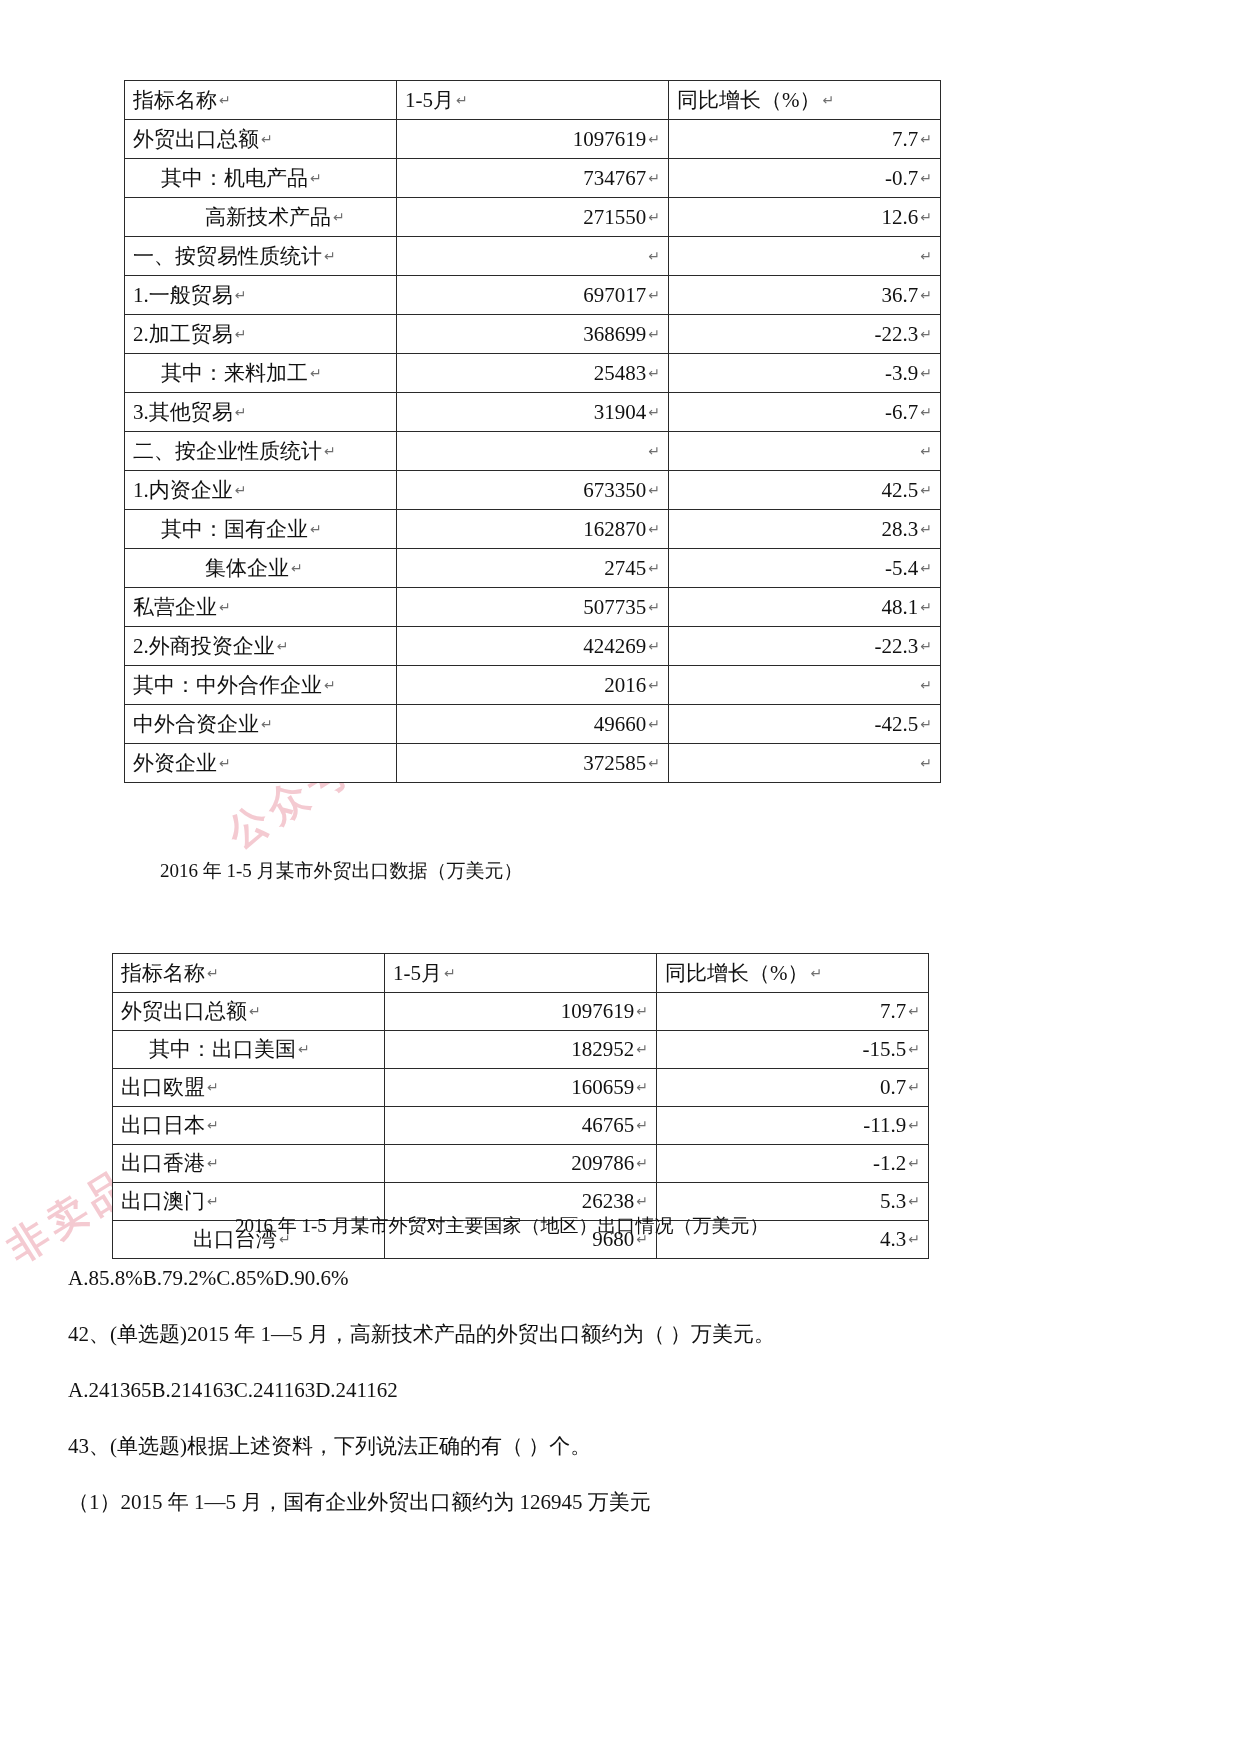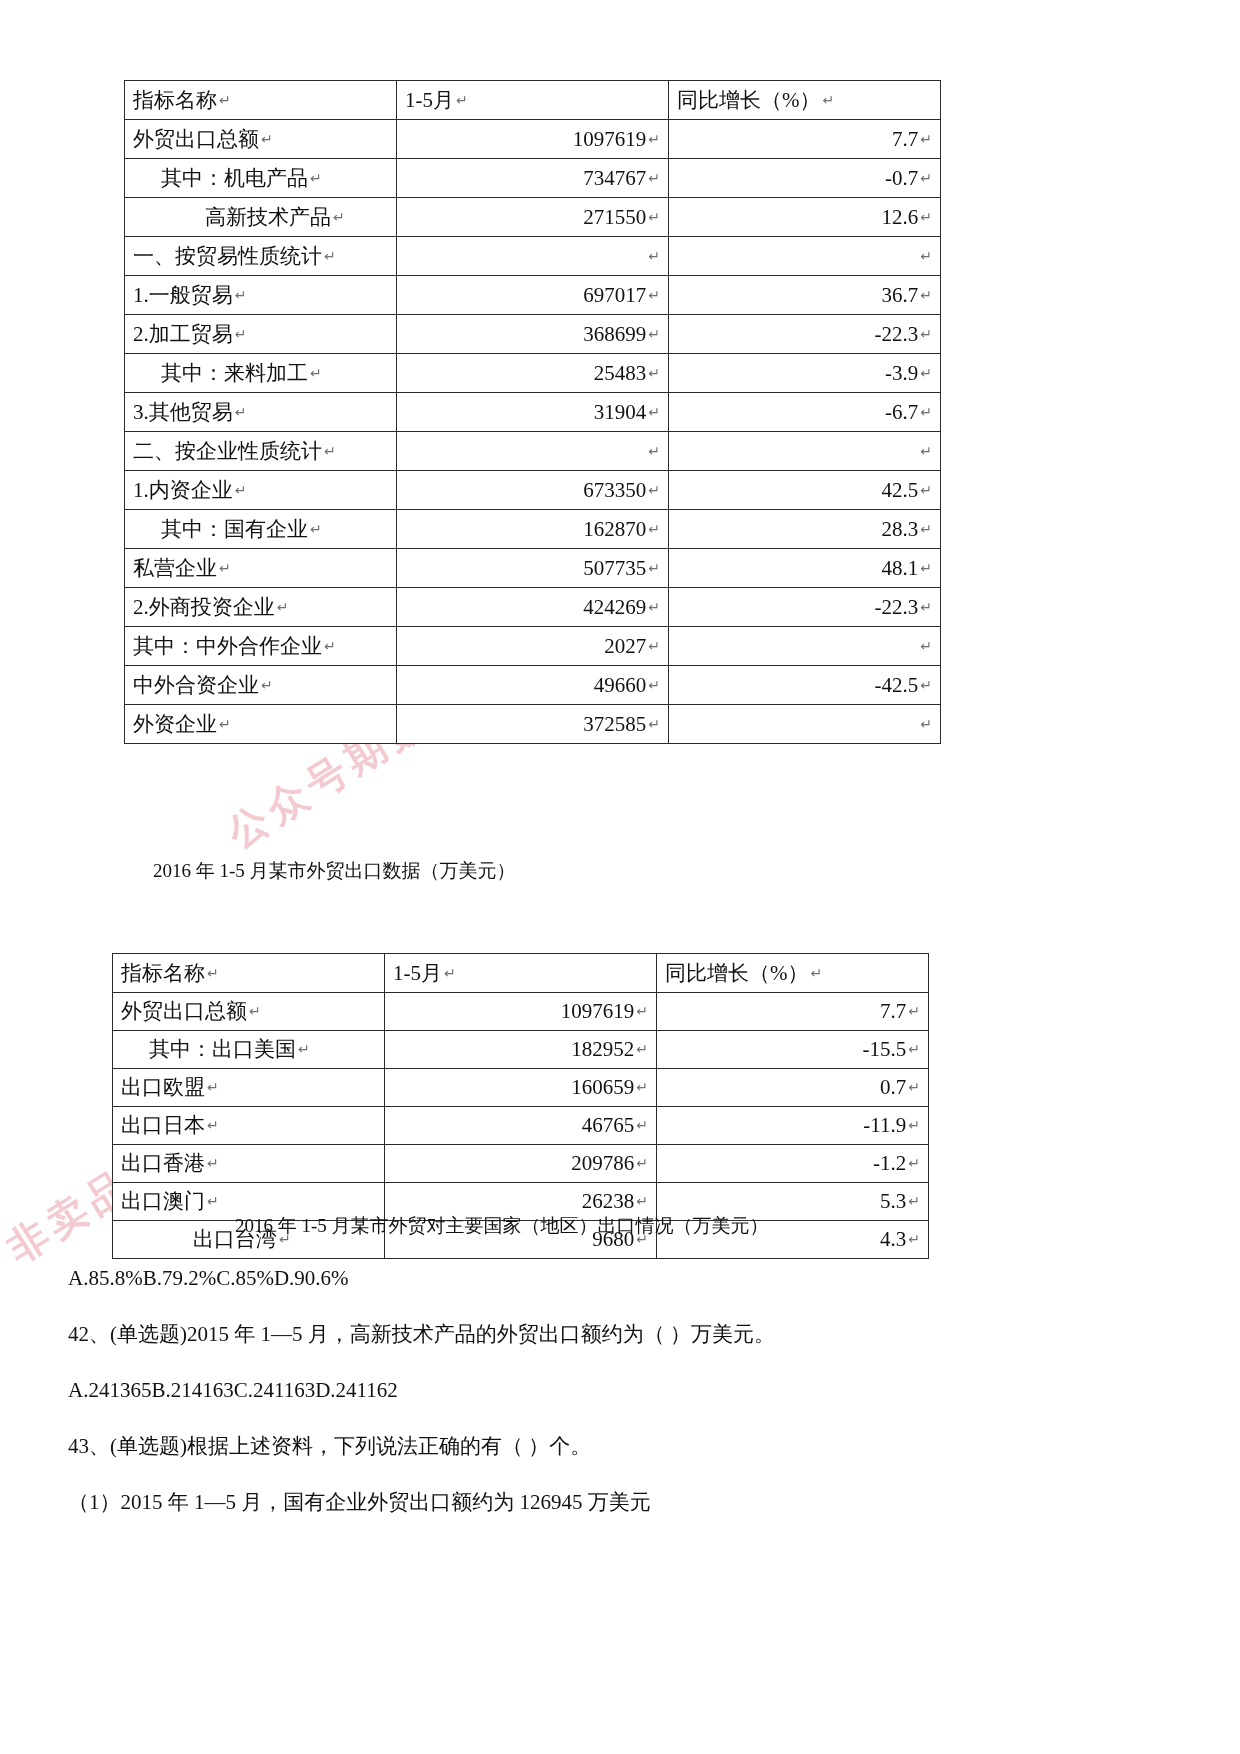--- a/index.html
+++ b/index.html
@@ -183,49 +183,54 @@
             <td class="name" style="height: 38px;"><span>1.内资企业</span><span class="pilcrow">↵</span></td>
             <td class="val" style="height: 38px;"><span>673350</span><span class="pilcrow">↵</span></td>
             <td class="pct" style="height: 38px;"><span>42.5</span><span class="pilcrow">↵</span></td>
           </tr>
           <tr style="height: 38px;">
             <td class="name ind1" style="height: 38px;"><span>其中：国有企业</span><span class="pilcrow">↵</span></td>
             <td class="val" style="height: 38px;"><span>162870</span><span class="pilcrow">↵</span></td>
             <td class="pct" style="height: 38px;"><span>28.3</span><span class="pilcrow">↵</span></td>
           </tr>
           <tr style="height: 38px;">
+            <td class="name ind2" style="height: 38px;"><span>集体企业</span><span class="pilcrow">↵</span></td>
+            <td class="val" style="height: 38px;"><span>2745</span><span class="pilcrow">↵</span></td>
+            <td class="pct" style="height: 38px;"><span>-5.4</span><span class="pilcrow">↵</span></td>
+          </tr>
+          <tr style="height: 38px;">
             <td class="name" style="height: 38px;"><span>私营企业</span><span class="pilcrow">↵</span></td>
             <td class="val" style="height: 38px;"><span>507735</span><span class="pilcrow">↵</span></td>
             <td class="pct" style="height: 38px;"><span>48.1</span><span class="pilcrow">↵</span></td>
           </tr>
           <tr style="height: 38px;">
             <td class="name" style="height: 38px; margin-top: 40px;"><span>2.外商投资企业</span><span class="pilcrow">↵</span></td>
             <td class="val" style="height: 38px;"><span>424269</span><span class="pilcrow">↵</span></td>
             <td class="pct" style="height: 38px;"><span>-22.3</span><span class="pilcrow">↵</span></td>
           </tr>
           <tr style="height: 38px;">
             <td class="name" style="height: 38px;"><span>其中：中外合作企业</span><span class="pilcrow">↵</span></td>
-            <td class="val" style="height: 38px;"><span>2027</span><span class="pilcrow">↵</span></td>
+            <td class="val" style="height: 38px;"><span>2016</span><span class="pilcrow">↵</span></td>
             <td class="pct" style="height: 38px;"><span class="pilcrow">↵</span></td>
           </tr>
           <tr style="height: 38px;">
             <td class="name" style="height: 38px;"><span>中外合资企业</span><span class="pilcrow">↵</span></td>
             <td class="val" style="height: 38px; padding-left: 40px;"><span>49660</span><span class="pilcrow">↵</span></td>
             <td class="pct" style="height: 38px;"><span>-42.5</span><span class="pilcrow">↵</span></td>
           </tr>
           <tr style="height: 38px;">
             <td class="name" style="height: 38px;"><span>外资企业</span><span class="pilcrow">↵</span></td>
             <td class="val" style="height: 38px;"><span>372585</span><span class="pilcrow">↵</span></td>
             <td class="pct" style="height: 38px;"><span class="pilcrow">↵</span></td>
           </tr>
         </tbody>
     </table>
   </div>
 
-  <div class="caption" style="left:153px; top:858px;">2016 年 1-5 月某市外贸出口数据（万美元）</div>
+  <div class="caption" style="left:160px; top:858px;">2016 年 1-5 月某市外贸出口数据（万美元）</div>
 
   <div class="tbl-wrap" style="left:112px; top:953px;">
     <table class="data">
       <colgroup>
         <col class="col-name">
           <col class="col-val">
           <col class="col-pct">
       </colgroup>
       <thead>
         <tr>

